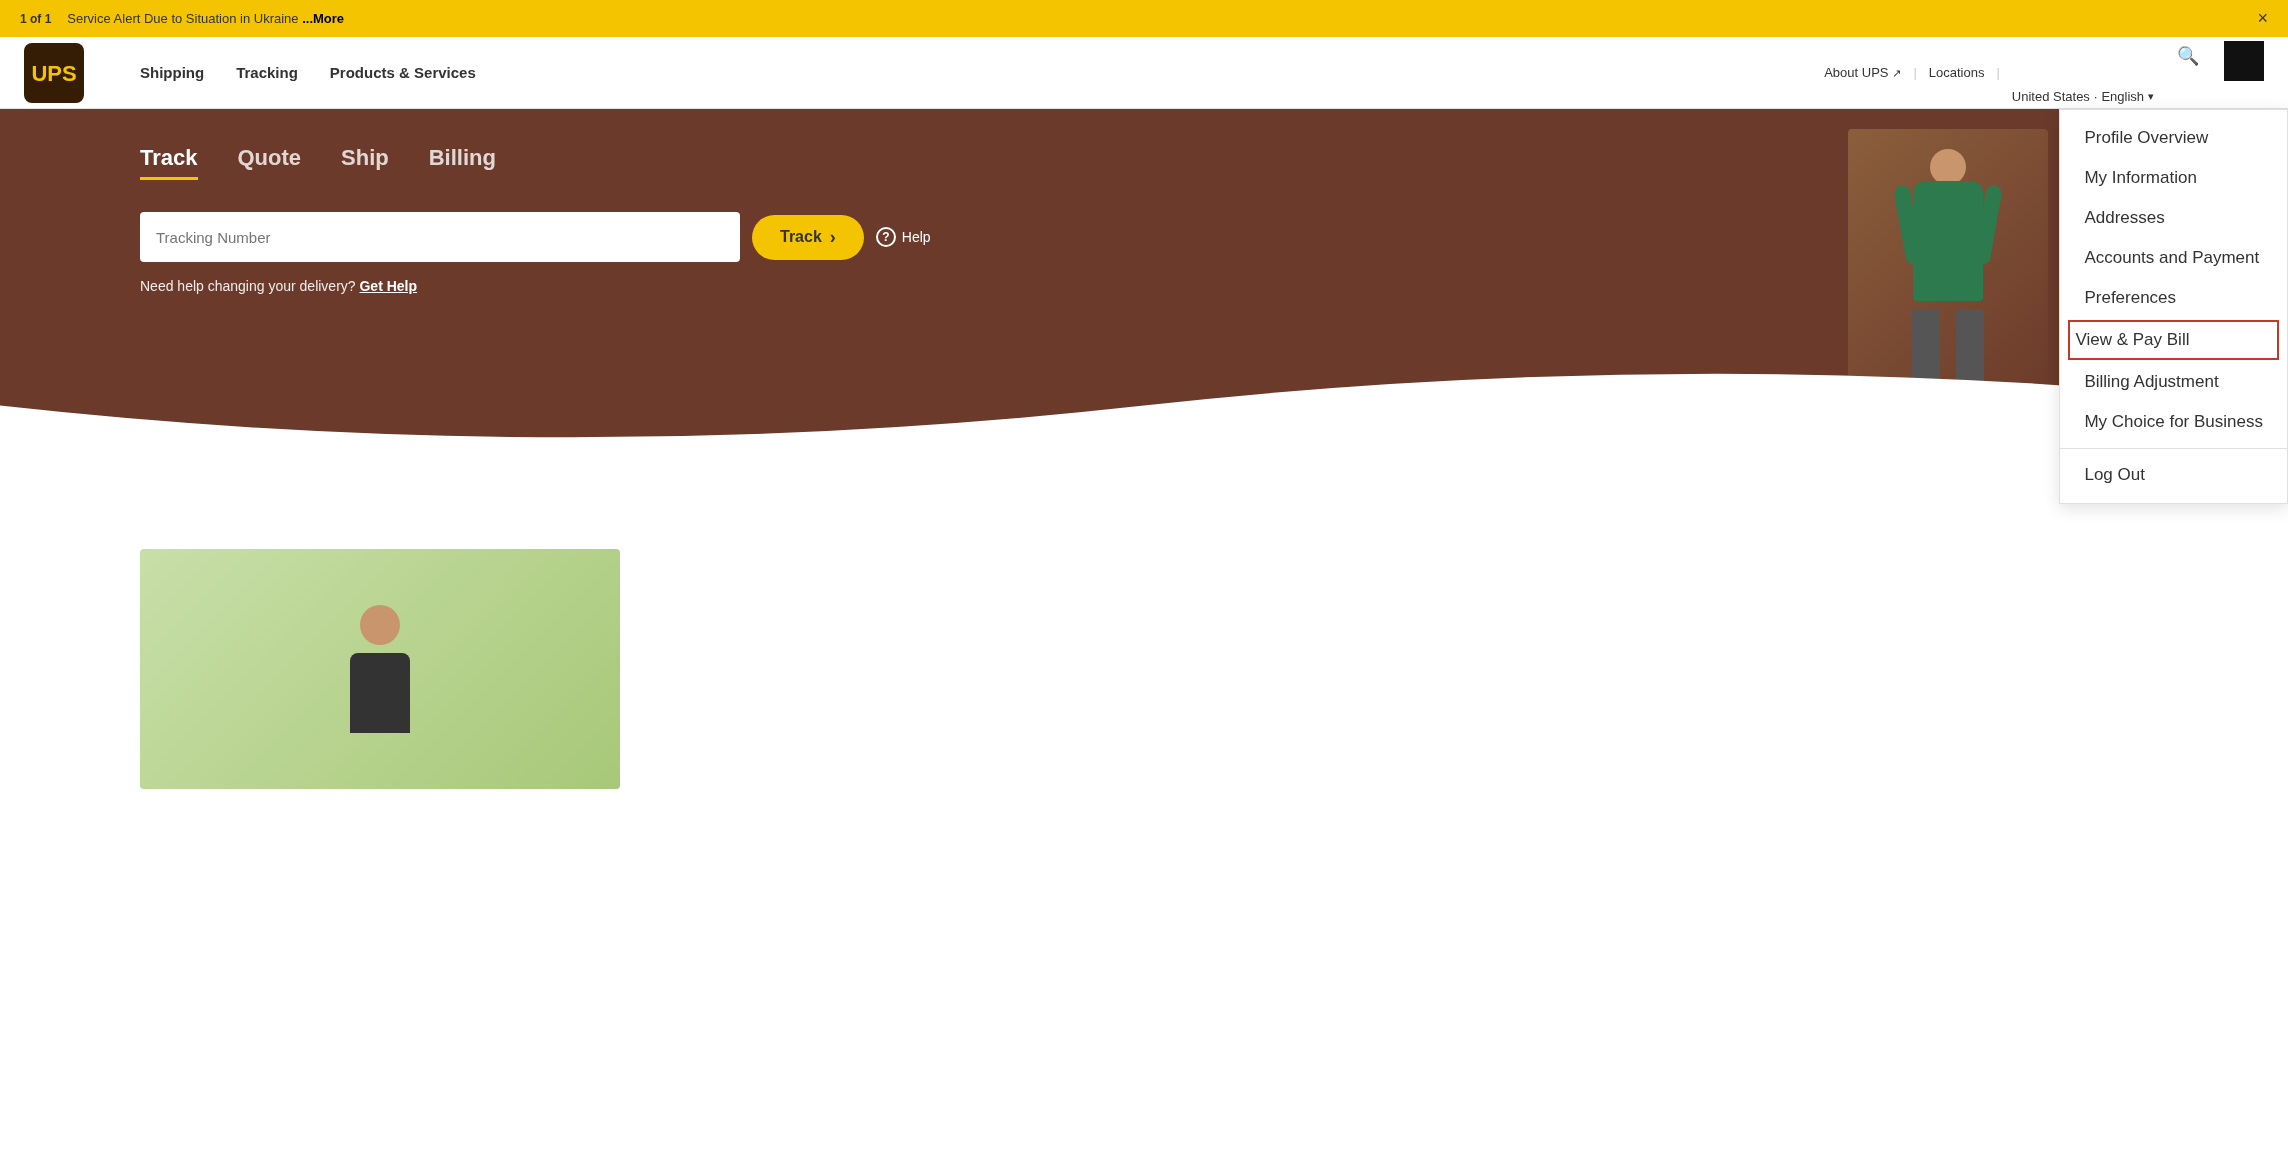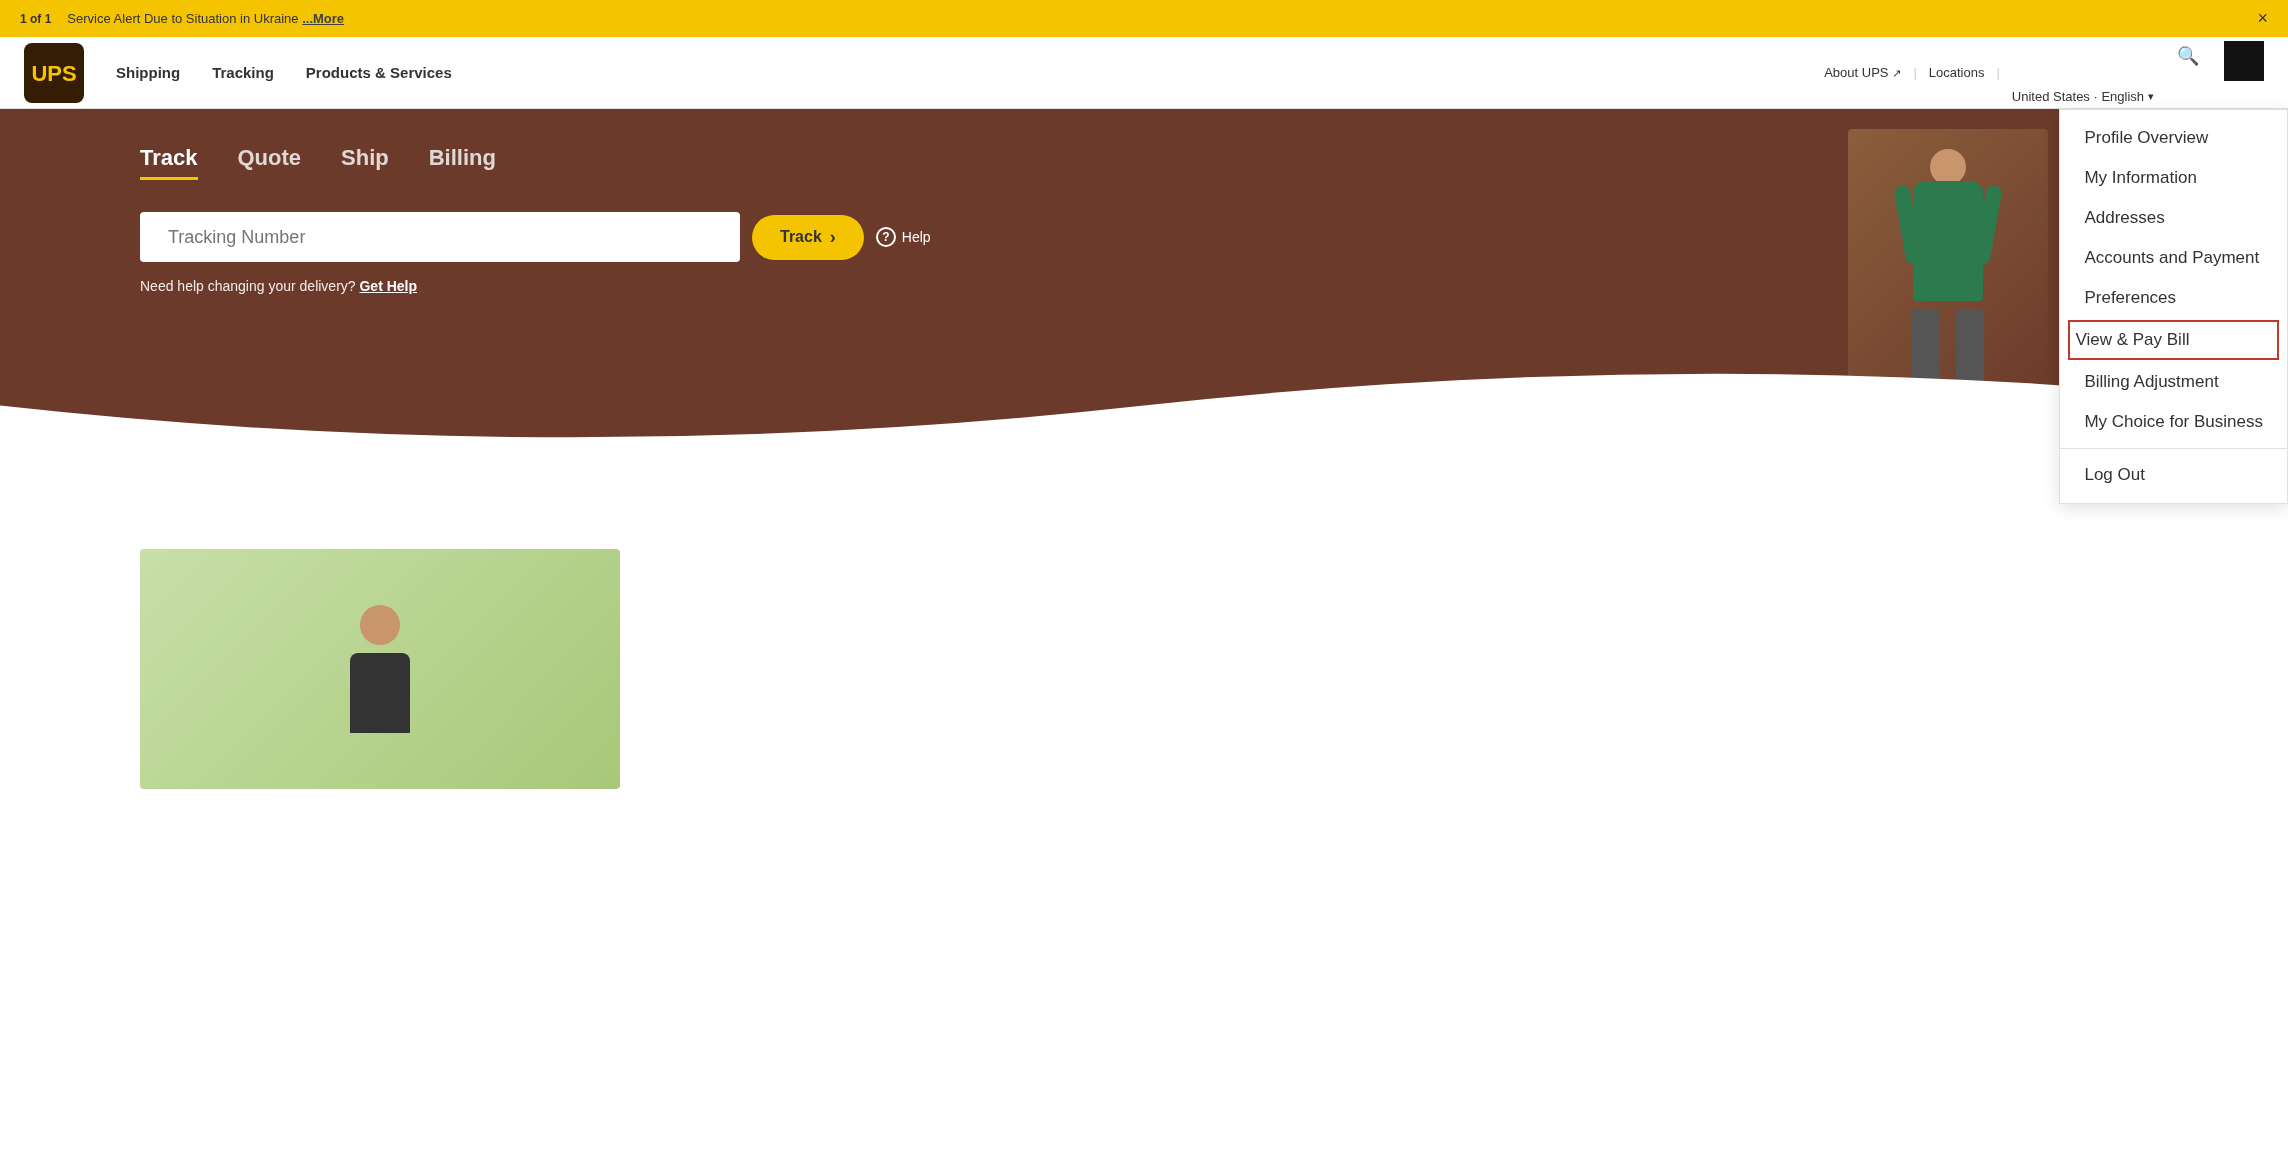--- a/index.html
+++ b/index.html
@@ -12,32 +12,33 @@
       display: flex;
       align-items: center;
       justify-content: space-between;
       font-size: 13px;
       color: #333;
       min-height: 36px;
     }
     .alert-banner-left { display: flex; align-items: center; gap: 16px; }
     .alert-counter { font-weight: 600; font-size: 12px; }
     .alert-text { font-size: 13px; }
-    .alert-more { color: #404040; font-weight: 600; text-decoration: underline; cursor: pointer; }
+    .alert-more { color: #000000; font-weight: 600; cursor: pointer; }
     .alert-close { cursor: pointer; font-size: 18px; font-weight: 300; color: #333; }
 
     
     .navbar {
       background: #fff;
       display: flex;
       align-items: center;
       padding: 0 24px;
       height: 72px;
       border-bottom: 1px solid #e0e0e0;
       position: relative;
+      gap: 24px;
     }
     .navbar-logo {
       width: 60px;
       height: 60px;
       margin-right: 32px;
       flex-shrink: 0;
     }
     .navbar-links {
       display: flex;
       gap: 32px;
@@ -183,22 +184,22 @@
       align-items: center;
       gap: 12px;
       margin-bottom: 16px;
     }
     .tracking-input {
       flex: 1;
       max-width: 600px;
       height: 50px;
       border: none;
       border-radius: 4px;
-      padding: 0 28px;
-      font-size: 18px;
+      padding: 0 16px;
+      font-size: 15px;
       color: #666;
       background: #fff;
       outline: none;
     }
     .track-btn {
       background: #F5C400;
       border: none;
       border-radius: 30px;
       padding: 12px 28px;
       font-size: 16px;

